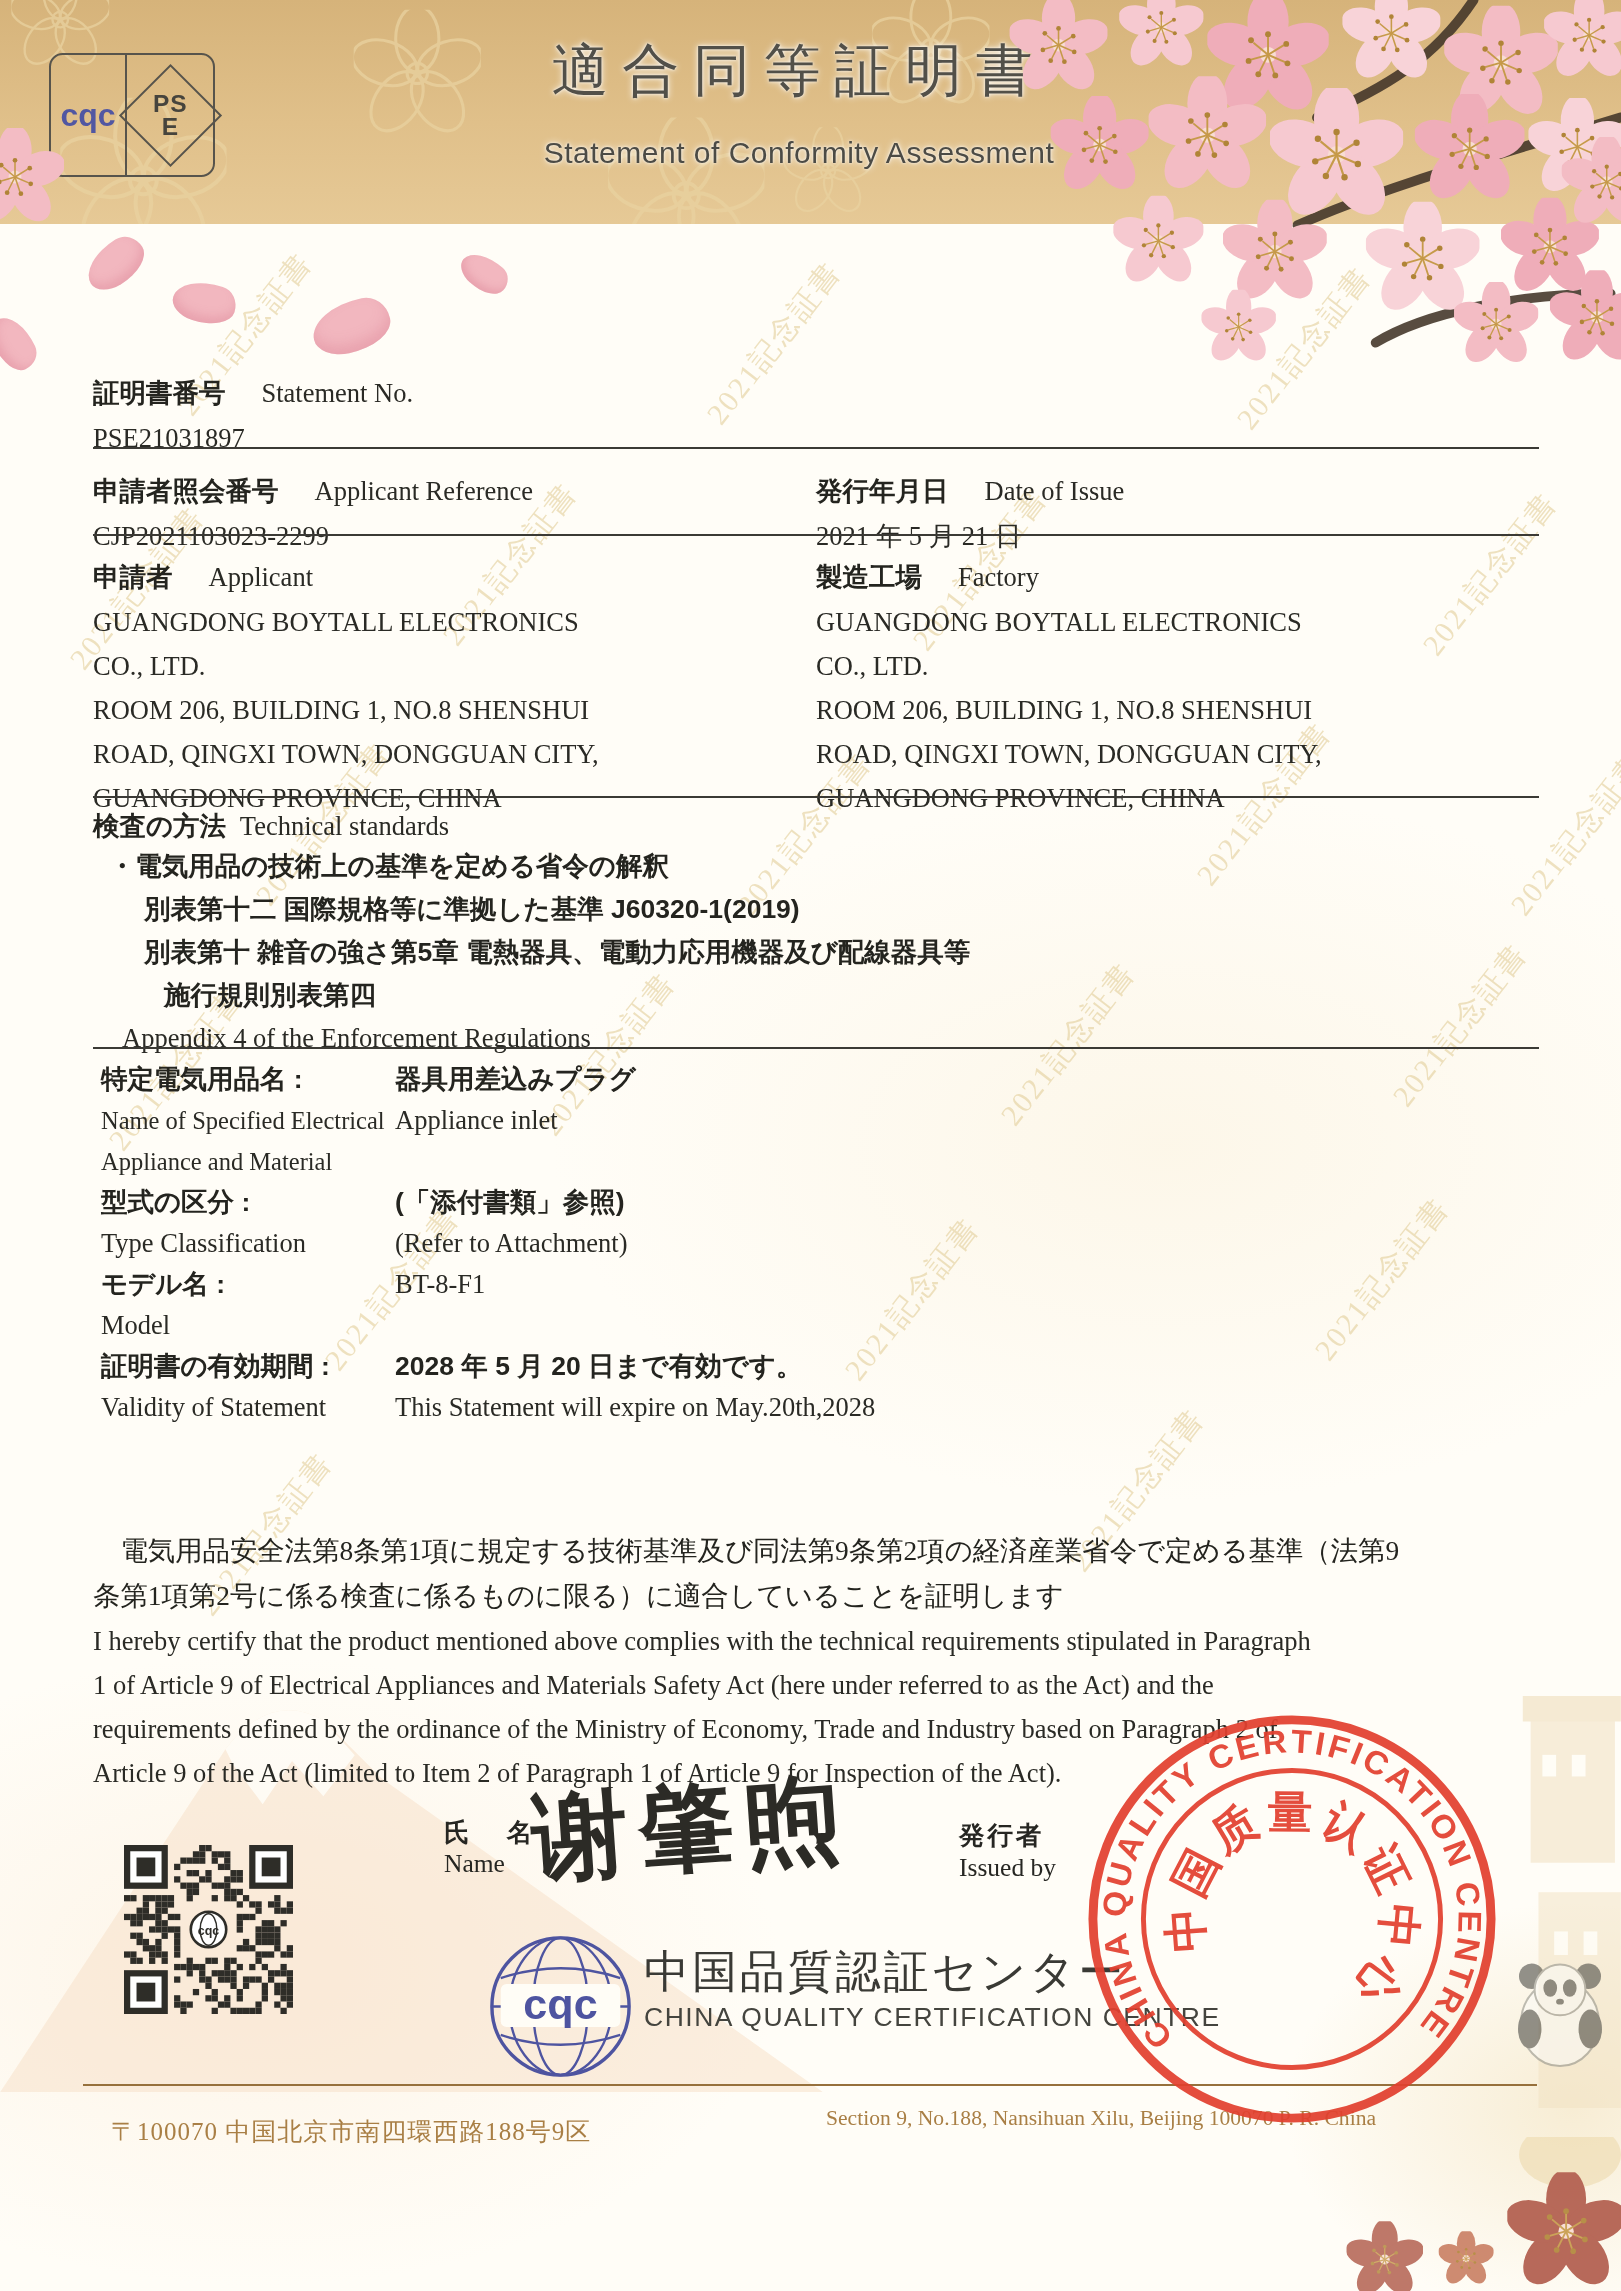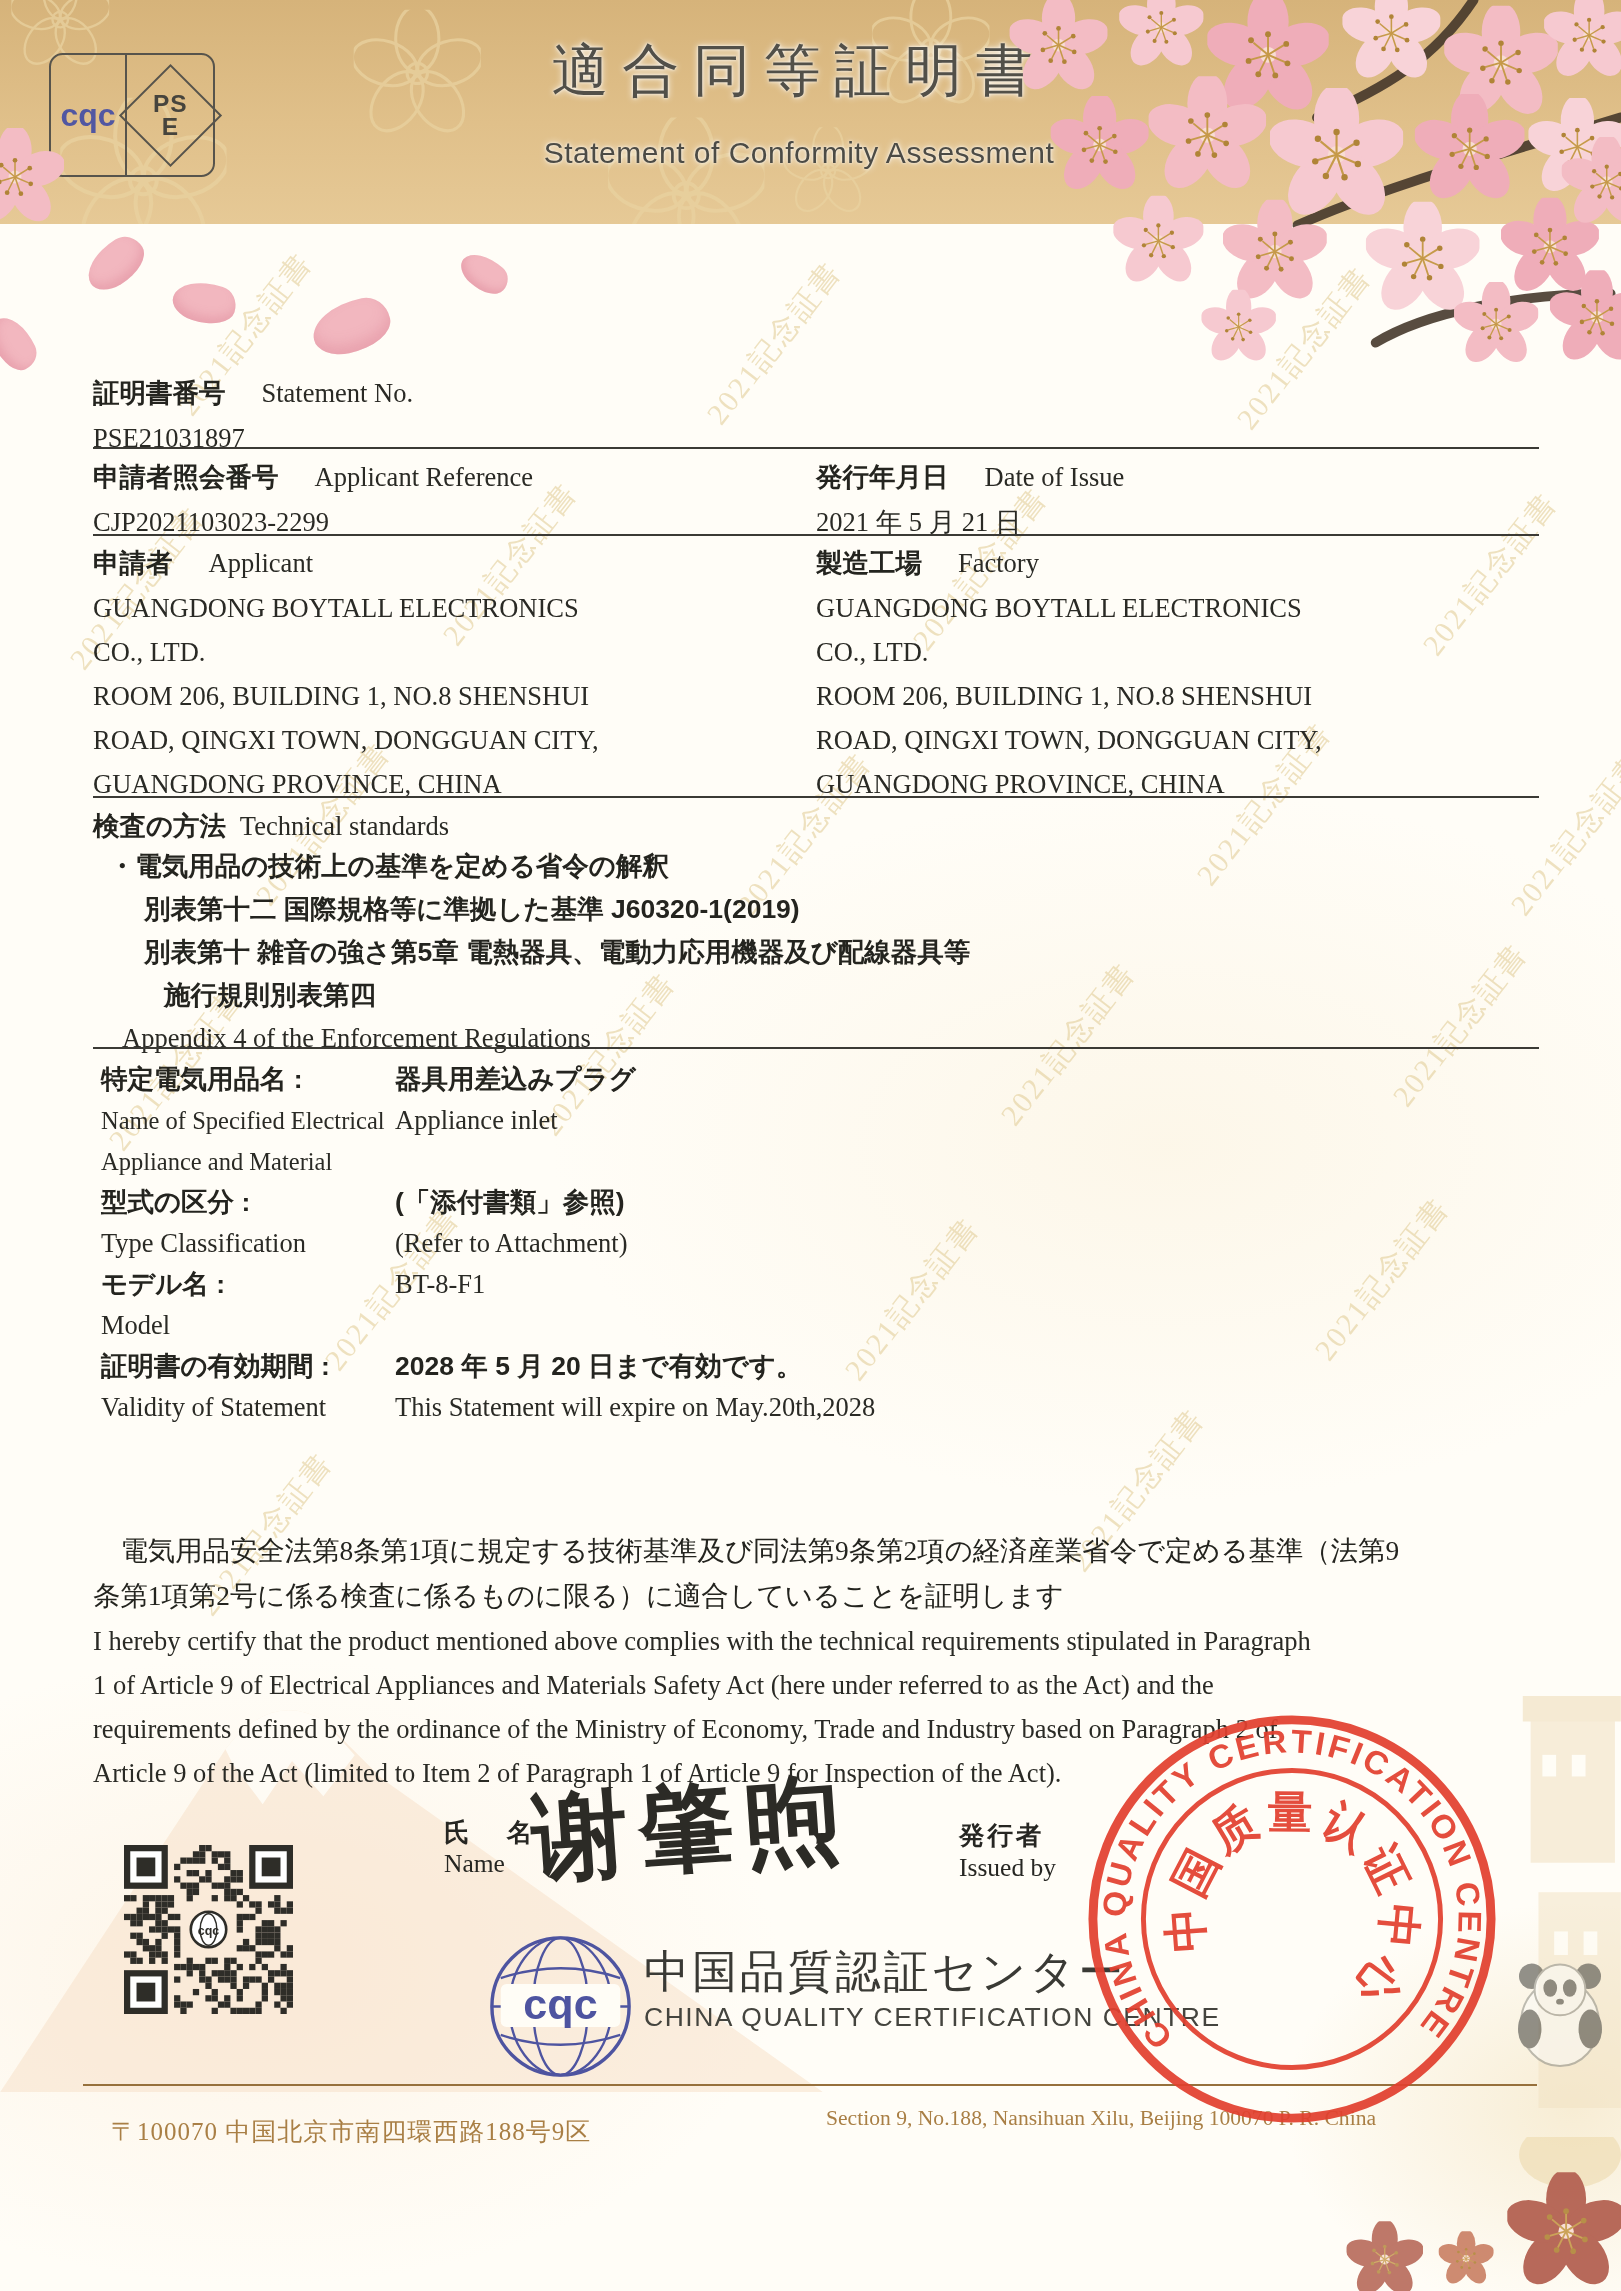--- a/index.html
+++ b/index.html
@@ -42,21 +42,21 @@
   .wm{position:absolute;z-index:1;font-size:30px;letter-spacing:2px;color:#e3cf9b;opacity:.6;
     transform:rotate(-52deg);white-space:nowrap;pointer-events:none;}
   #wm-layer{position:absolute;inset:0;z-index:1;pointer-events:none;}
   
   .doc{position:absolute;left:93px;top:365px;width:1446px;height:1431px;z-index:4;font-size:26.5px;}
   .abs{position:absolute;left:0;right:0;}
   .jp{font-family:"Liberation Sans",sans-serif;font-weight:600;color:#24241f;}
   .en{font-family:"Liberation Serif",serif;color:#2a2a25;}
   .lblrow{display:flex;align-items:baseline;gap:36px;line-height:37px;}
   .hr{border:none;border-top:2px solid #3b3a35;height:0;margin:0;}
-  .cols{display:flex;}
+  .cols{display:flex;margin-top:14px;}
   .col-l{width:723px;flex:0 0 723px;}
   .col-r{flex:1;}
   .val{line-height:39px;margin-top:6.9px;}
   .addr{line-height:44px;margin-top:3.9px;}
   .std-label{line-height:37px;}
   .std-line{line-height:43px;}
   .ind1{padding-left:15.7px;}
   .ind2{padding-left:51px;}
   .ind3{padding-left:71px;}
   .ind4{padding-left:29px;}

